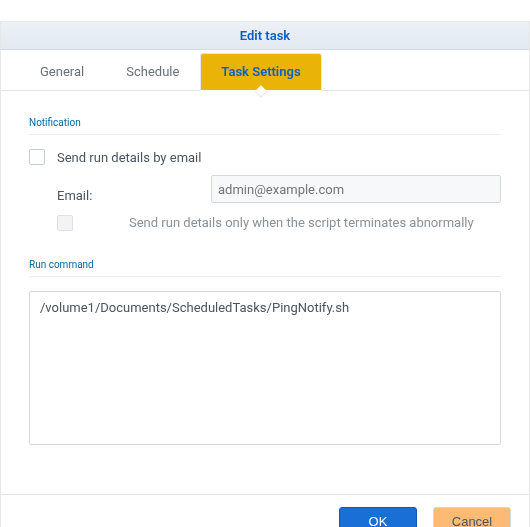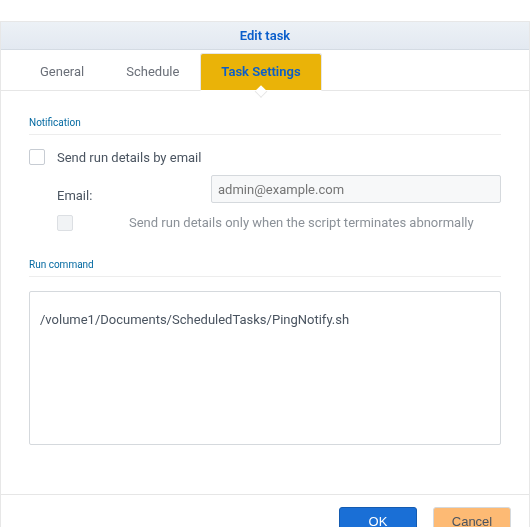--- a/index.html
+++ b/index.html
@@ -125,21 +125,21 @@
   .label-plain {
     color: #4a5460;
     margin: 10px 0 8px 0;
     font-size: 13px;
   }
   .script-area {
     width: 100%;
     height: 154px;
     border: 1px solid #d5d9dd;
     border-radius: 2px;
-    padding: 20px 10px;
+    padding: 8px 10px;
     font-size: 13px;
     font-family: inherit;
     color: #4a5460;
     resize: none;
   }
   .footer {
     border-top: 1px solid #e6e6e6;
     padding: 12px 18px;
     display: flex;
     justify-content: flex-end;

